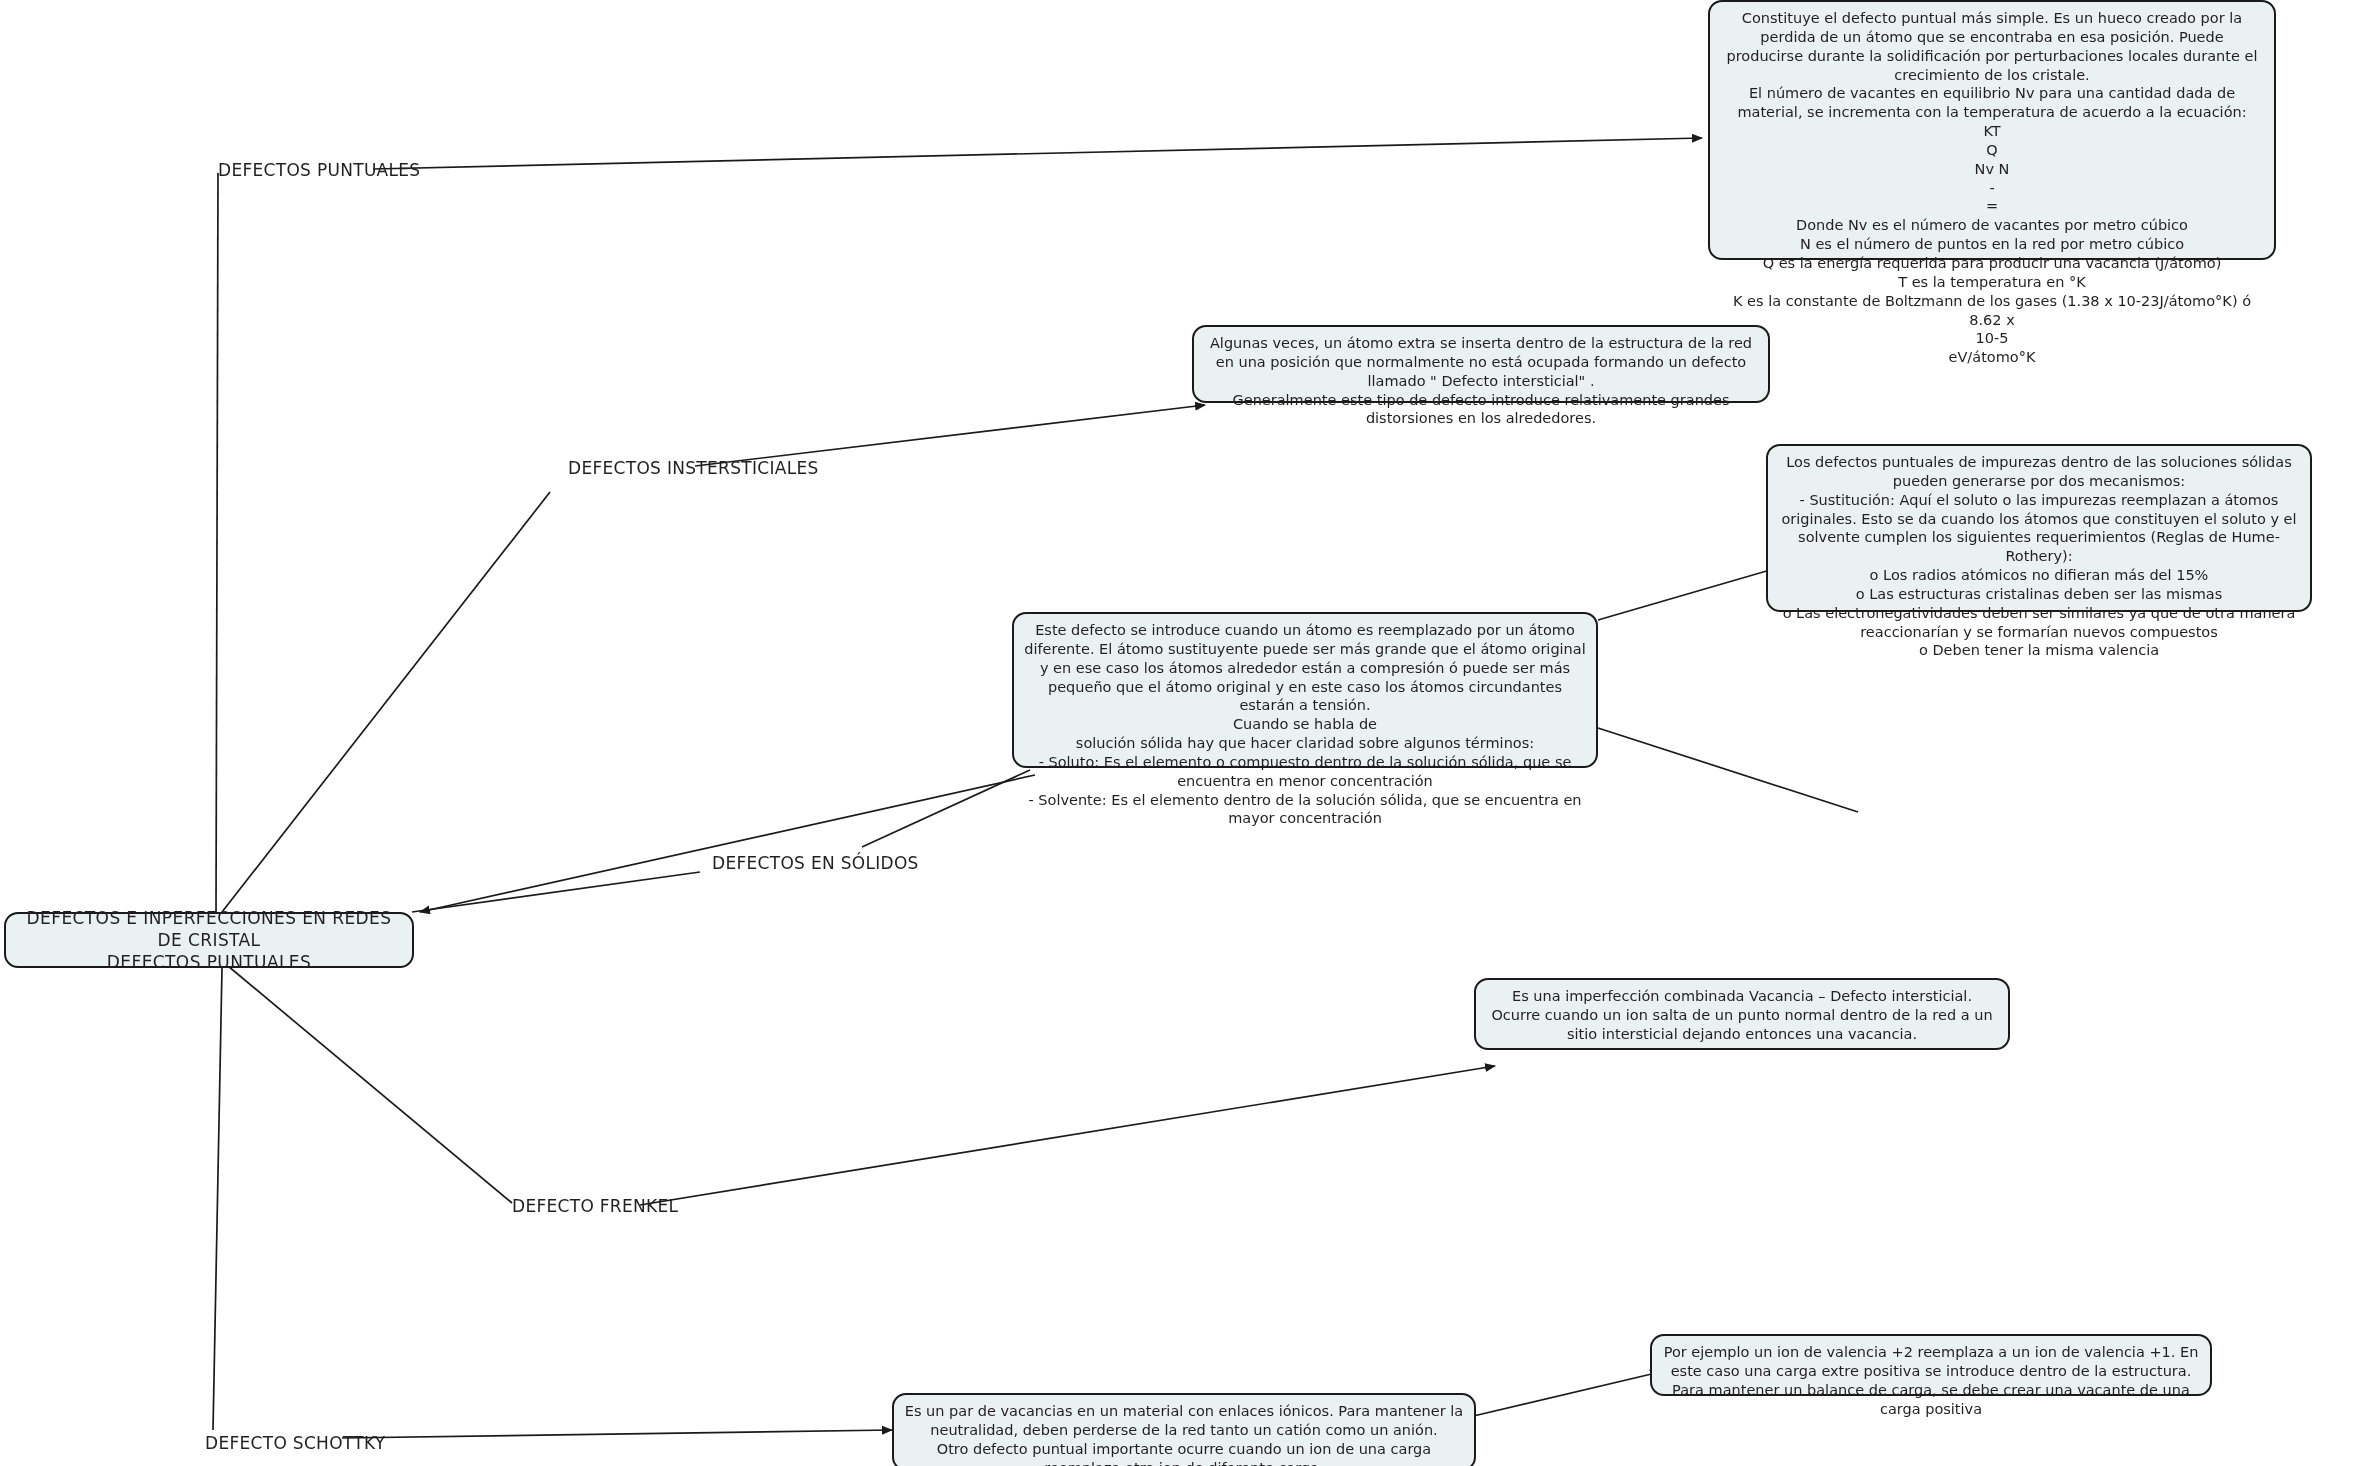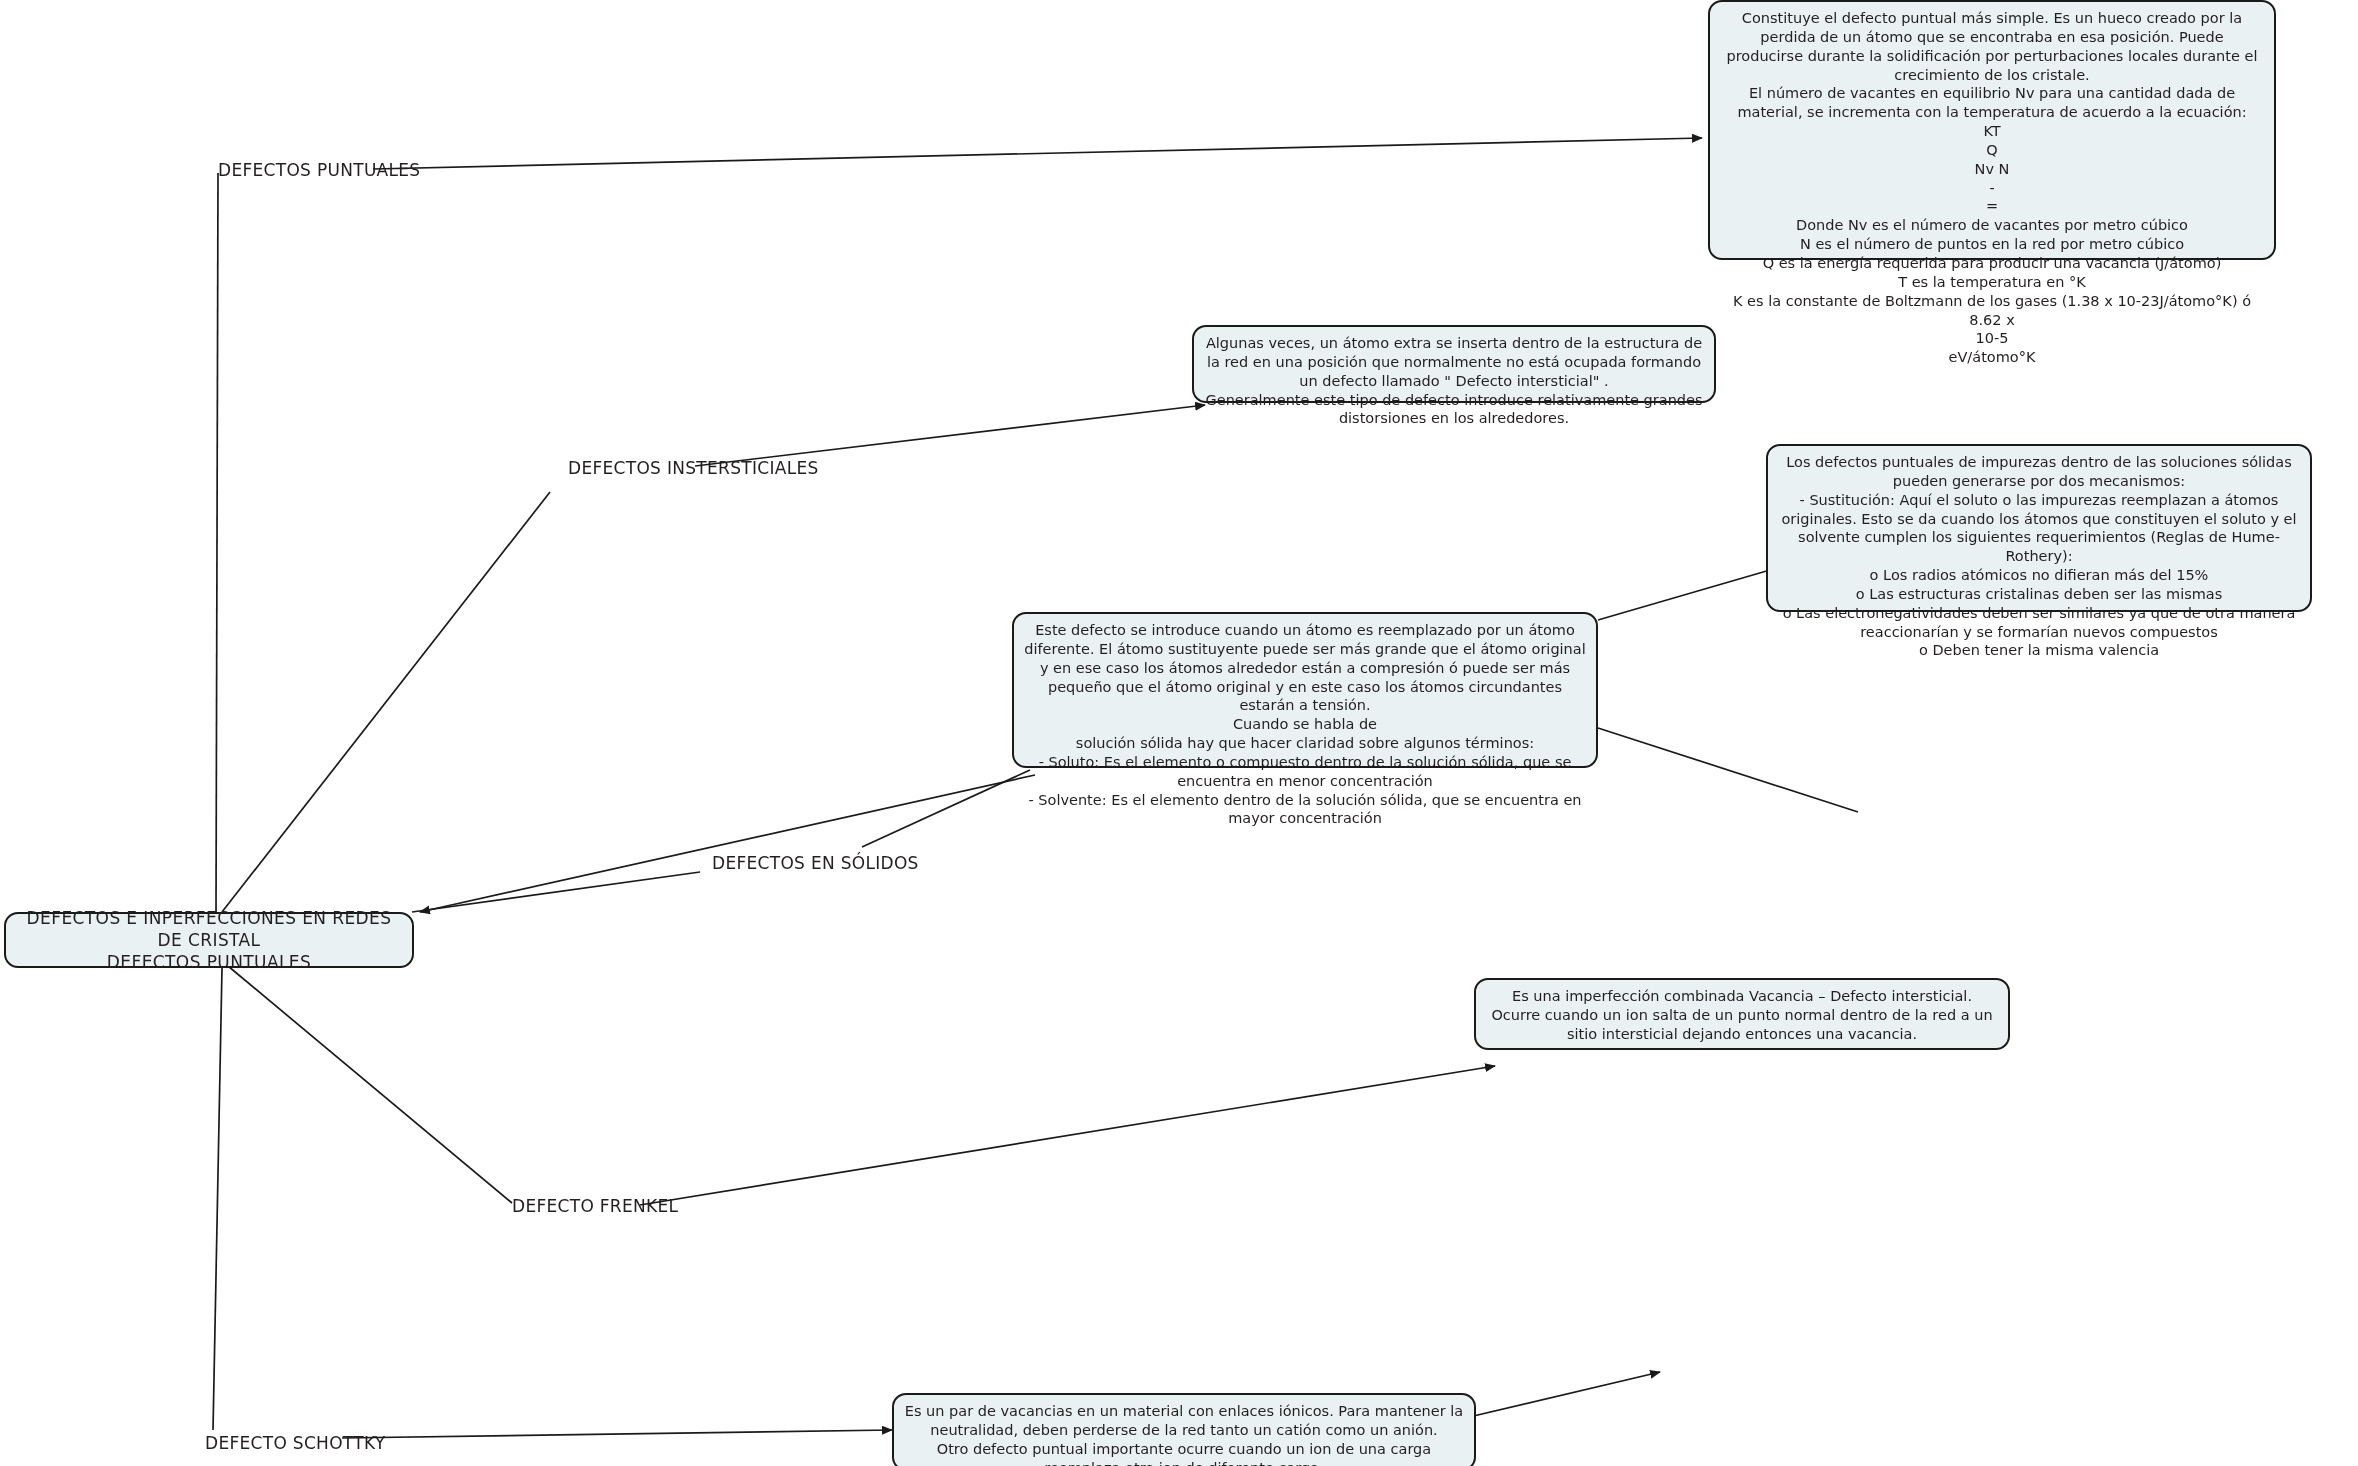--- a/index.html
+++ b/index.html
@@ -117,21 +117,21 @@
 -
 =
 Donde Nv es el número de vacantes por metro cúbico
 N es el número de puntos en la red por metro cúbico
 Q es la energía requerida para producir una vacancia (J/átomo)
 T es la temperatura en °K
 K es la constante de Boltzmann de los gases (1.38 x 10-23J/átomo°K) ó 8.62 x
 10-5
 eV/átomo°K</div>
 
-  <div class="node" style="left:1192px; top:325px; width:524px; height:78px; font-size:14.5px;">Algunas veces, un átomo extra se inserta dentro de la estructura de la red en una posición que normalmente no está ocupada formando un defecto llamado " Defecto intersticial" .
+  <div class="node" style="left:1192px; top:325px; width:578px; height:78px; font-size:14.5px;">Algunas veces, un átomo extra se inserta dentro de la estructura de la red en una posición que normalmente no está ocupada formando un defecto llamado " Defecto intersticial" .
 Generalmente este tipo de defecto introduce relativamente grandes distorsiones en los alrededores.</div>
 
   <div class="node" style="left:1766px; top:444px; width:546px; height:168px; font-size:14.5px;">Los defectos puntuales de impurezas dentro de las soluciones sólidas pueden generarse por dos mecanismos:
 - Sustitución: Aquí el soluto o las impurezas reemplazan a átomos originales. Esto se da cuando los átomos que constituyen el soluto y el solvente cumplen los siguientes requerimientos (Reglas de Hume-Rothery):
 o Los radios atómicos no difieran más del 15%
 o Las estructuras cristalinas deben ser las mismas
 o Las electronegatividades deben ser similares ya que de otra manera reaccionarían y se formarían nuevos compuestos
 o Deben tener la misma valencia</div>
 
   <div class="node" style="left:1012px; top:612px; width:586px; height:156px; font-size:14.5px;">Este defecto se introduce cuando un átomo es reemplazado por un átomo diferente. El átomo sustituyente puede ser más grande que el átomo original y en ese caso los átomos alrededor están a compresión ó puede ser más pequeño que el átomo original y en este caso los átomos circundantes estarán a tensión.
@@ -139,14 +139,15 @@
 solución sólida hay que hacer claridad sobre algunos términos:
 - Soluto: Es el elemento o compuesto dentro de la solución sólida, que se encuentra en menor concentración
 - Solvente: Es el elemento dentro de la solución sólida, que se encuentra en mayor concentración</div>
 
 
   <div class="node" style="left:1474px; top:978px; width:536px; height:72px; font-size:14.5px;">Es una imperfección combinada Vacancia – Defecto intersticial. Ocurre cuando un ion salta de un punto normal dentro de la red a un sitio intersticial dejando entonces una vacancia.</div>
 
   <div class="node" style="left:892px; top:1393px; width:584px; height:78px; font-size:14.5px;">Es un par de vacancias en un material con enlaces iónicos. Para mantener la neutralidad, deben perderse de la red tanto un catión como un anión.
 Otro defecto puntual importante ocurre cuando un ion de una carga reemplaza otro ion de diferente carga.</div>
 
+  <div class="node" style="left:1650px; top:1334px; width:562px; height:62px; font-size:14.5px;">Por ejemplo un ion de valencia +2 reemplaza a un ion de valencia +1. En este caso una carga extre positiva se introduce dentro de la estructura. Para mantener un balance de carga, se debe crear una vacante de una carga positiva</div>
 
 </div>
 
 </body></html>

